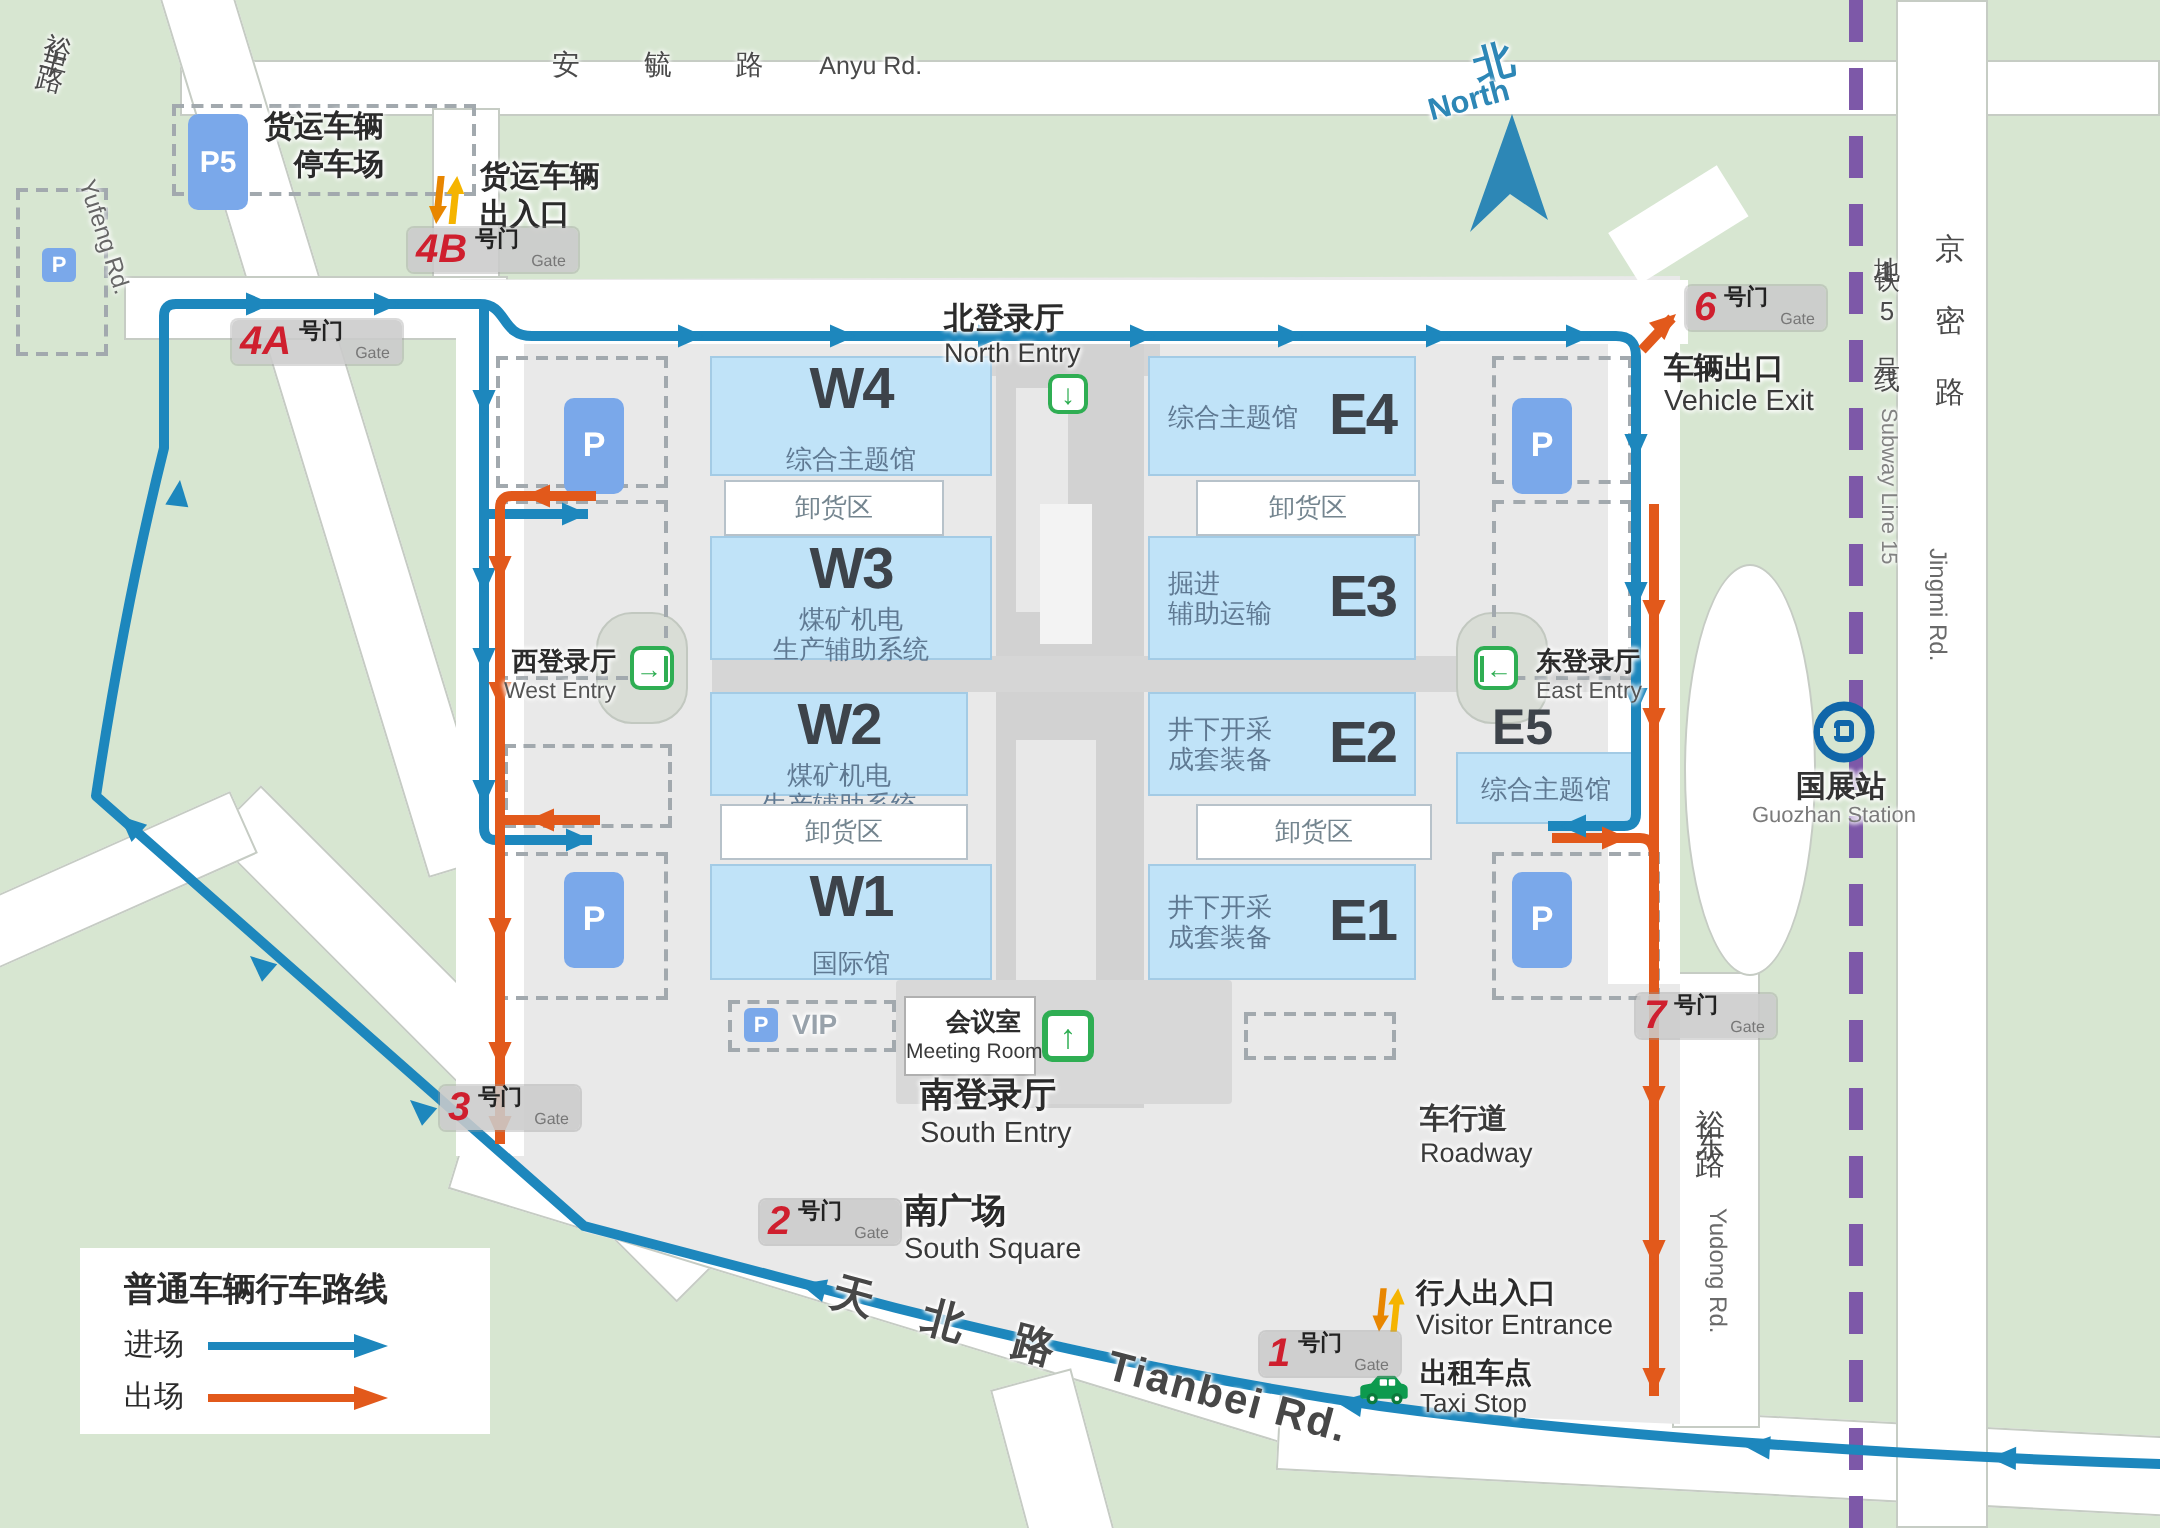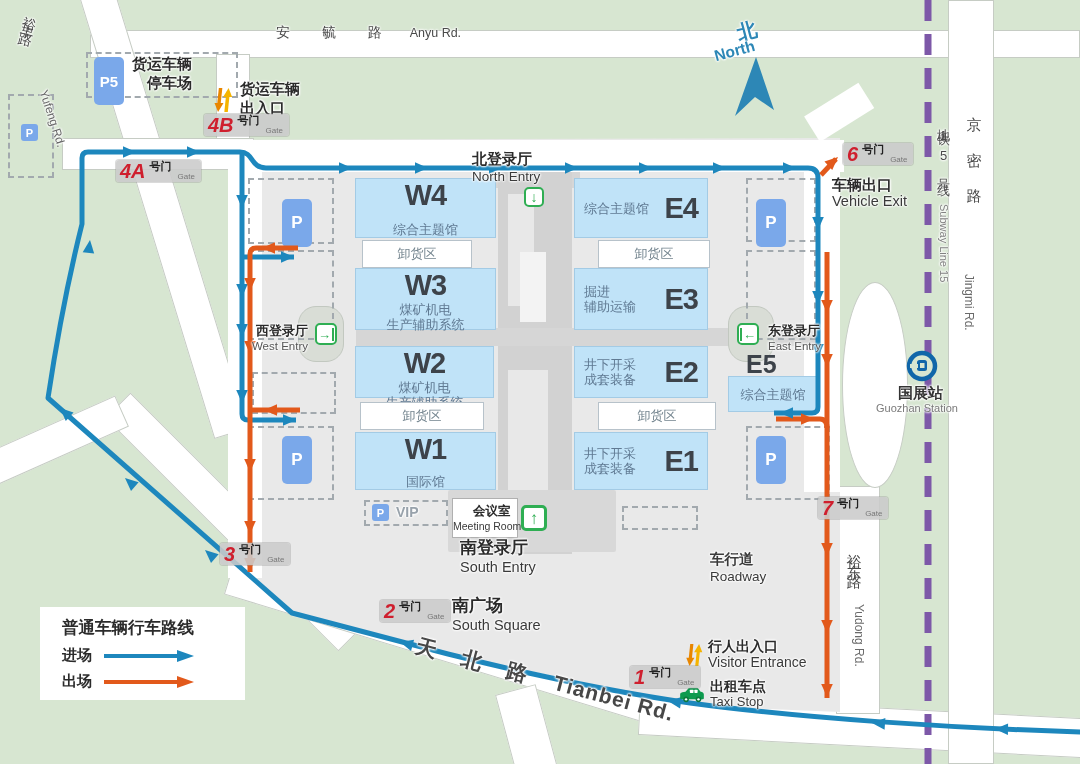--- a/index.html
+++ b/index.html
@@ -37,24 +37,24 @@
   .gate{position:absolute;z-index:7;background:rgba(203,203,203,.88);border-radius:3px;
     padding:1px 6px 1px 4px;display:flex;align-items:center;gap:4px;box-shadow:0 0 0 1px rgba(150,150,150,.35);}
   .gate .num{color:#cf1f2e;font-size:20px;font-weight:800;font-style:italic;line-height:20px;}
   .gate .gzh{font-size:11px;font-weight:700;color:#222;line-height:11px;}
   .gate .gen{font-size:8px;color:#777;line-height:9px;padding-left:28px;}
   .eicon{position:absolute;z-index:6;background:#fff;border:2.5px solid #2fae53;border-radius:5px;
     color:#2fae53;font-weight:800;display:flex;align-items:center;justify-content:center;}
   .eicon span{line-height:1;}
   .eicon .doorR{border-right:2.5px solid #2fae53;padding-right:1px;}
   .eicon .doorL{border-left:2.5px solid #2fae53;padding-left:1px;}
-  .legend{position:absolute;left:40px;top:607px;width:205px;height:93px;background:#fff;z-index:7;
+  .legend{position:absolute;left:40px;top:624px;width:205px;height:93px;background:#fff;z-index:7;
     padding:10px 0 0 22px;}
   .legend .t{font-size:16.5px;font-weight:800;color:#2b2b2b;}
-  .legend .row{display:flex;align-items:center;gap:10px;margin-top:7px;font-size:15px;font-weight:700;color:#2b2b2b;}
+  .legend .row{display:flex;align-items:center;gap:10px;margin-top:7px;font-size:15px;font-weight:400;color:#2b2b2b;}
   .blob{position:absolute;z-index:4;background:#d9ddd6;border:1px solid #c2c8c0;border-radius:18px;}
 </style>
 </head>
 <body>
 
 <div class="map">
 
   <div class="road" style="left:90px;top:30px;width:990px;height:28px;"></div>
   <div class="road" style="left:74px;top:-20px;width:36px;height:480px;transform:rotate(-17deg);transform-origin:top left;"></div>
   <div class="road" style="left:105px;top:418px;width:36px;height:330px;transform:rotate(-45deg);transform-origin:top left;"></div>
@@ -117,21 +117,21 @@
         <i>生产辅助系统</i>
       </span>
   </div>
   <div class="hall rev" style="left:574px;top:268px;width:134px;height:62px;">
     <span class="code">E3</span>
     <span class="desc" style="text-align:left;">
         <i>掘进</i>
         <i>辅助运输</i>
       </span>
   </div>
-  <div class="hall" style="left:355px;top:346px;width:139px;height:52px;">
+  <div class="hall" style="left:355px;top:346px;width:129px;height:52px;">
     <span class="code">W2</span>
     <span class="desc">
         <i>煤矿机电</i>
         <i>生产辅助系统</i>
       </span>
   </div>
   <div class="hall rev" style="left:574px;top:346px;width:134px;height:52px;">
     <span class="code">E2</span>
     <span class="desc" style="text-align:left;">
         <i>井下开采</i>

